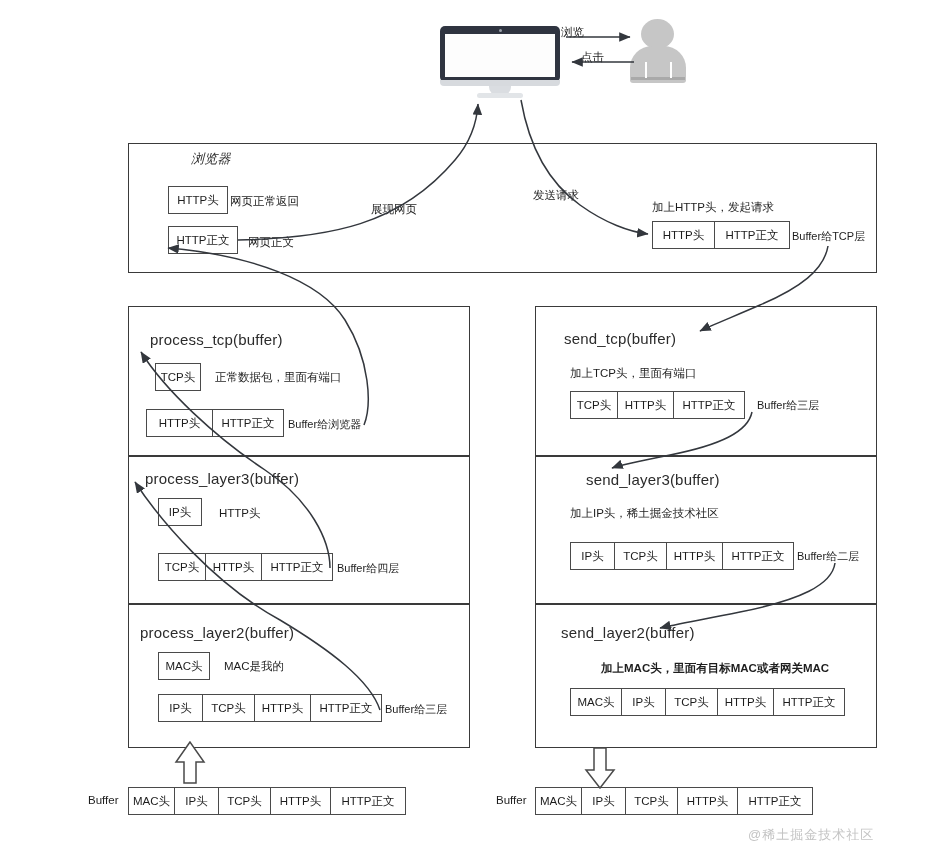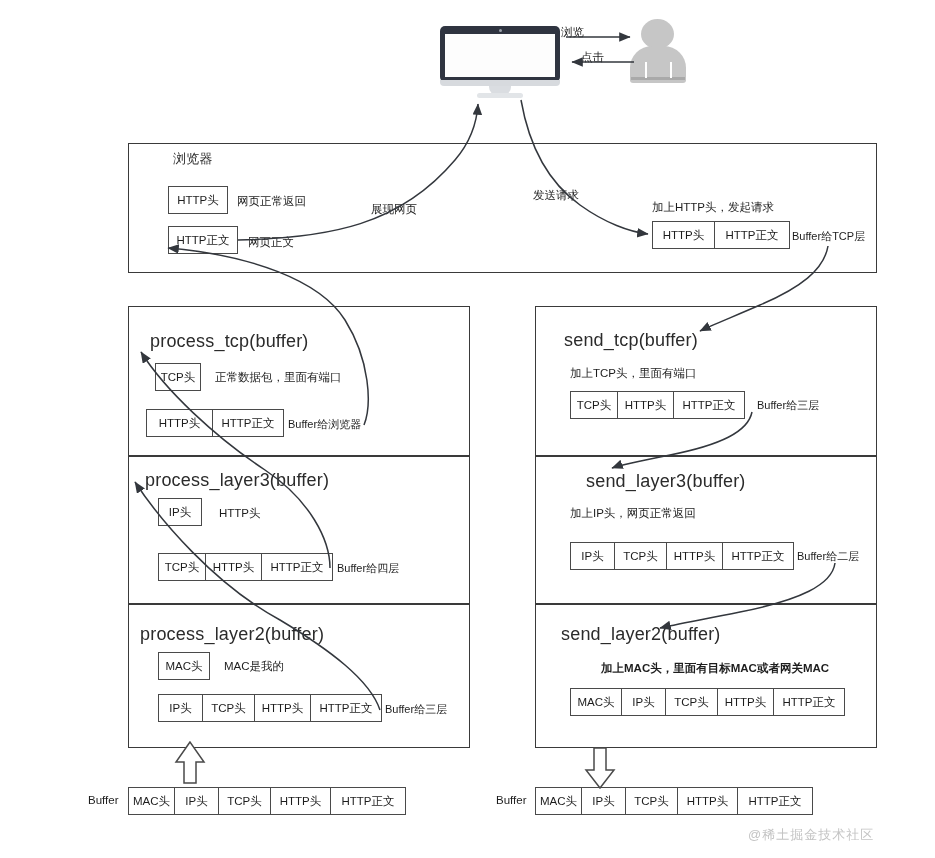--- a/index.html
+++ b/index.html
@@ -14,21 +14,21 @@
   #stage{position:absolute;left:0;top:0;width:935px;height:858px;}
 
   
   .panel{
     position:absolute;box-sizing:border-box;
     border:1.4px solid #3a3a3a;
     background:#ffffff;
   }
   .panel-title{
     position:absolute;
-    font-size:18px;
+    font-size:15px;
     color:#2b2b2b;
     letter-spacing:.2px;
     white-space:nowrap;
   }
   .panel-title.cn{font-size:13px;}
 
   
   .hdrbox{
     position:absolute;box-sizing:border-box;
     border:1.4px solid #4a4a4a;
@@ -159,24 +159,24 @@
   <div class="person-head" style="left:641px;top:19px;width:33px;height:30px;"></div>
   <div class="person-body" style="left:630px;top:46px;width:56px;height:37px;"></div>
   <div class="person-base" style="left:631px;top:77px;width:54px;height:3px;"></div>
   <div class="person-slit" style="left:645px;top:62px;height:16px;"></div>
   <div class="person-slit" style="left:670px;top:62px;height:16px;"></div>
 
   <div class="flowlabel" style="left:561px;top:25px;font-family:Liberation Serif, serif;">浏览</div>
   <div class="flowlabel" style="left:581px;top:50px;">点击</div>
 
   <div class="panel" style="left:128px;top:143px;width:749px;height:130px;"></div>
-  <div class="panel-title cn" style="left:173px;top:150px;">浏览器</div>
+  <div class="panel-title cn" style="left:191px;top:150px;font-style:italic;">浏览器</div>
 
   <div class="hdrbox" style="left:168px;top:186px;width:60px;height:28px;">HTTP头</div>
-  <div class="note" style="left:237px;top:194px;">网页正常返回</div>
+  <div class="note" style="left:230px;top:194px;">网页正常返回</div>
   <div class="hdrbox" style="left:168px;top:226px;width:70px;height:28px;">HTTP正文</div>
   <div class="note" style="left:248px;top:235px;">网页正文</div>
 
   <div class="note" style="left:652px;top:200px;">加上HTTP头，发起请求</div>
   <div class="chain" style="left:652px;top:221px;">
     <div class="cell" style="width:62px;">HTTP头</div>
     <div class="cell" style="width:74px;">HTTP正文</div>
   </div>
   <div class="note note-sm" style="left:792px;top:229px;">Buffer给TCP层</div>
 
@@ -221,21 +221,21 @@
   <div class="note" style="left:570px;top:366px;">加上TCP头，里面有端口</div>
   <div class="chain" style="left:570px;top:391px;">
     <div class="cell" style="width:47px;">TCP头</div>
     <div class="cell" style="width:56px;">HTTP头</div>
     <div class="cell" style="width:70px;">HTTP正文</div>
   </div>
   <div class="note note-sm" style="left:757px;top:398px;">Buffer给三层</div>
 
   <div class="panel" style="left:535px;top:456px;width:342px;height:148px;"></div>
   <div class="panel-title" style="left:558px;top:471px;margin-left:28px;">send_layer3(buffer)</div>
-  <div class="note" style="left:570px;top:506px;">加上IP头，网页正常返回</div>
+  <div class="note" style="left:570px;top:506px;">加上IP头，稀土掘金技术社区</div>
   <div class="chain" style="left:570px;top:542px;">
     <div class="cell" style="width:44px;">IP头</div>
     <div class="cell" style="width:52px;">TCP头</div>
     <div class="cell" style="width:56px;">HTTP头</div>
     <div class="cell" style="width:70px;">HTTP正文</div>
   </div>
   <div class="note note-sm" style="left:797px;top:549px;">Buffer给二层</div>
 
   <div class="panel" style="left:535px;top:604px;width:342px;height:144px;"></div>
   <div class="panel-title" style="left:561px;top:624px;">send_layer2(buffer)</div>

